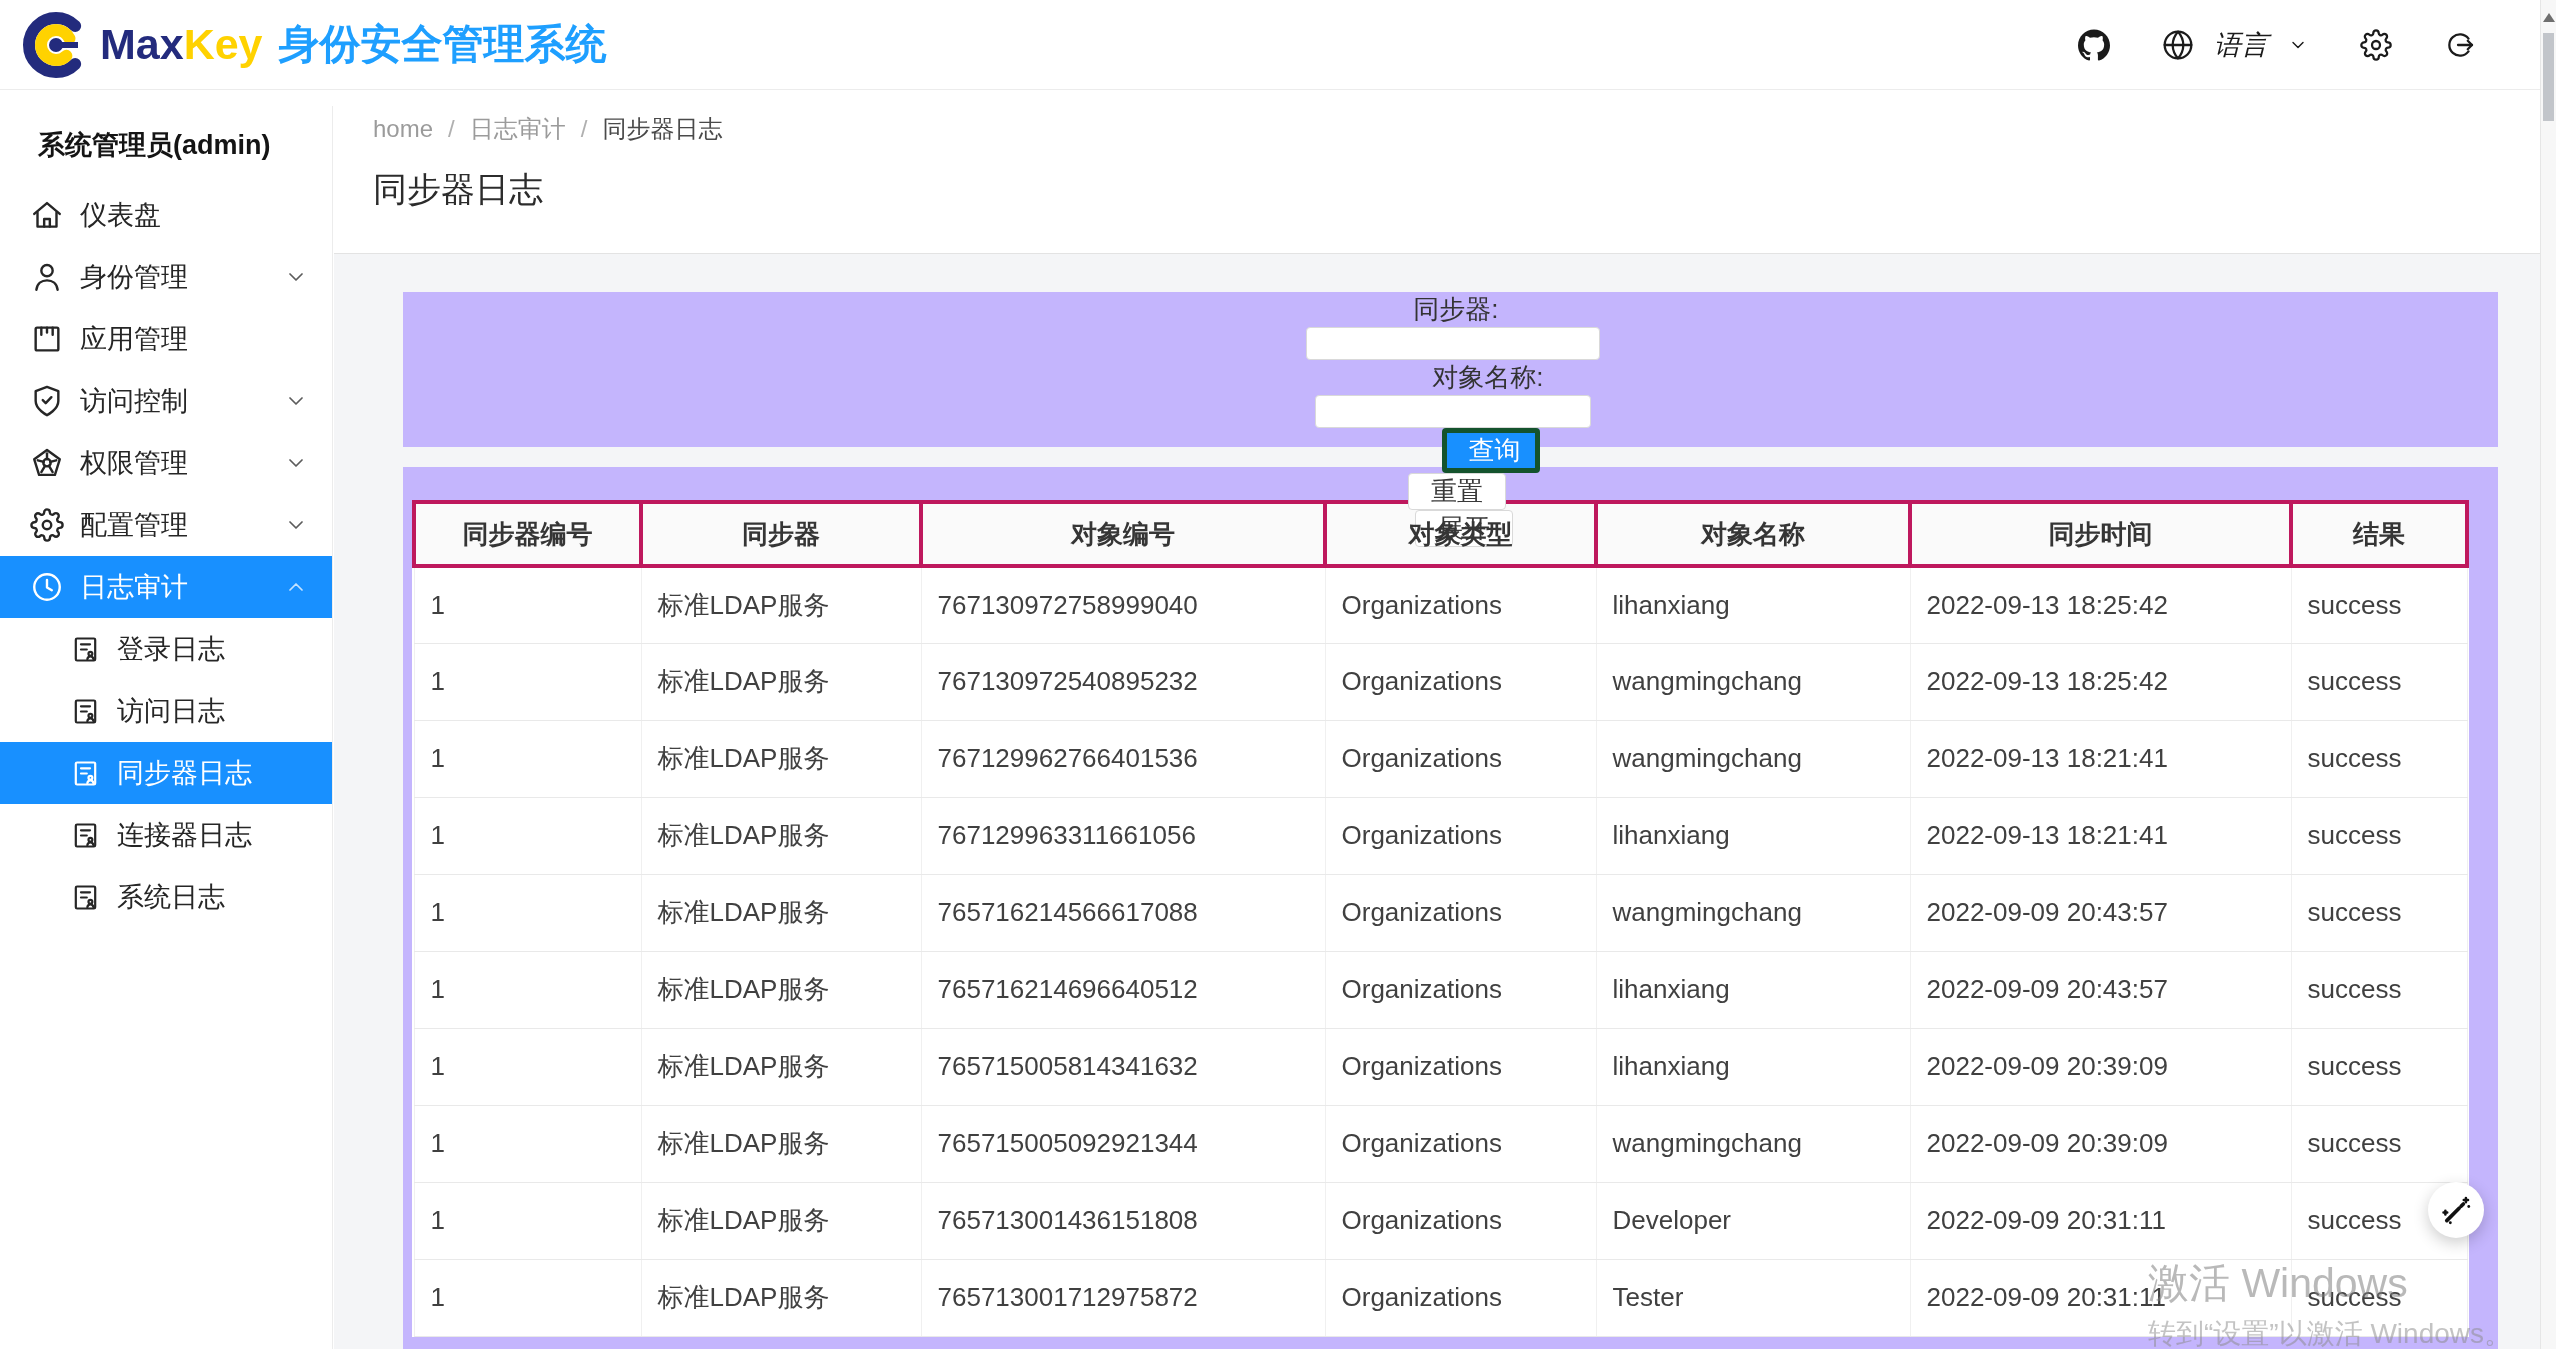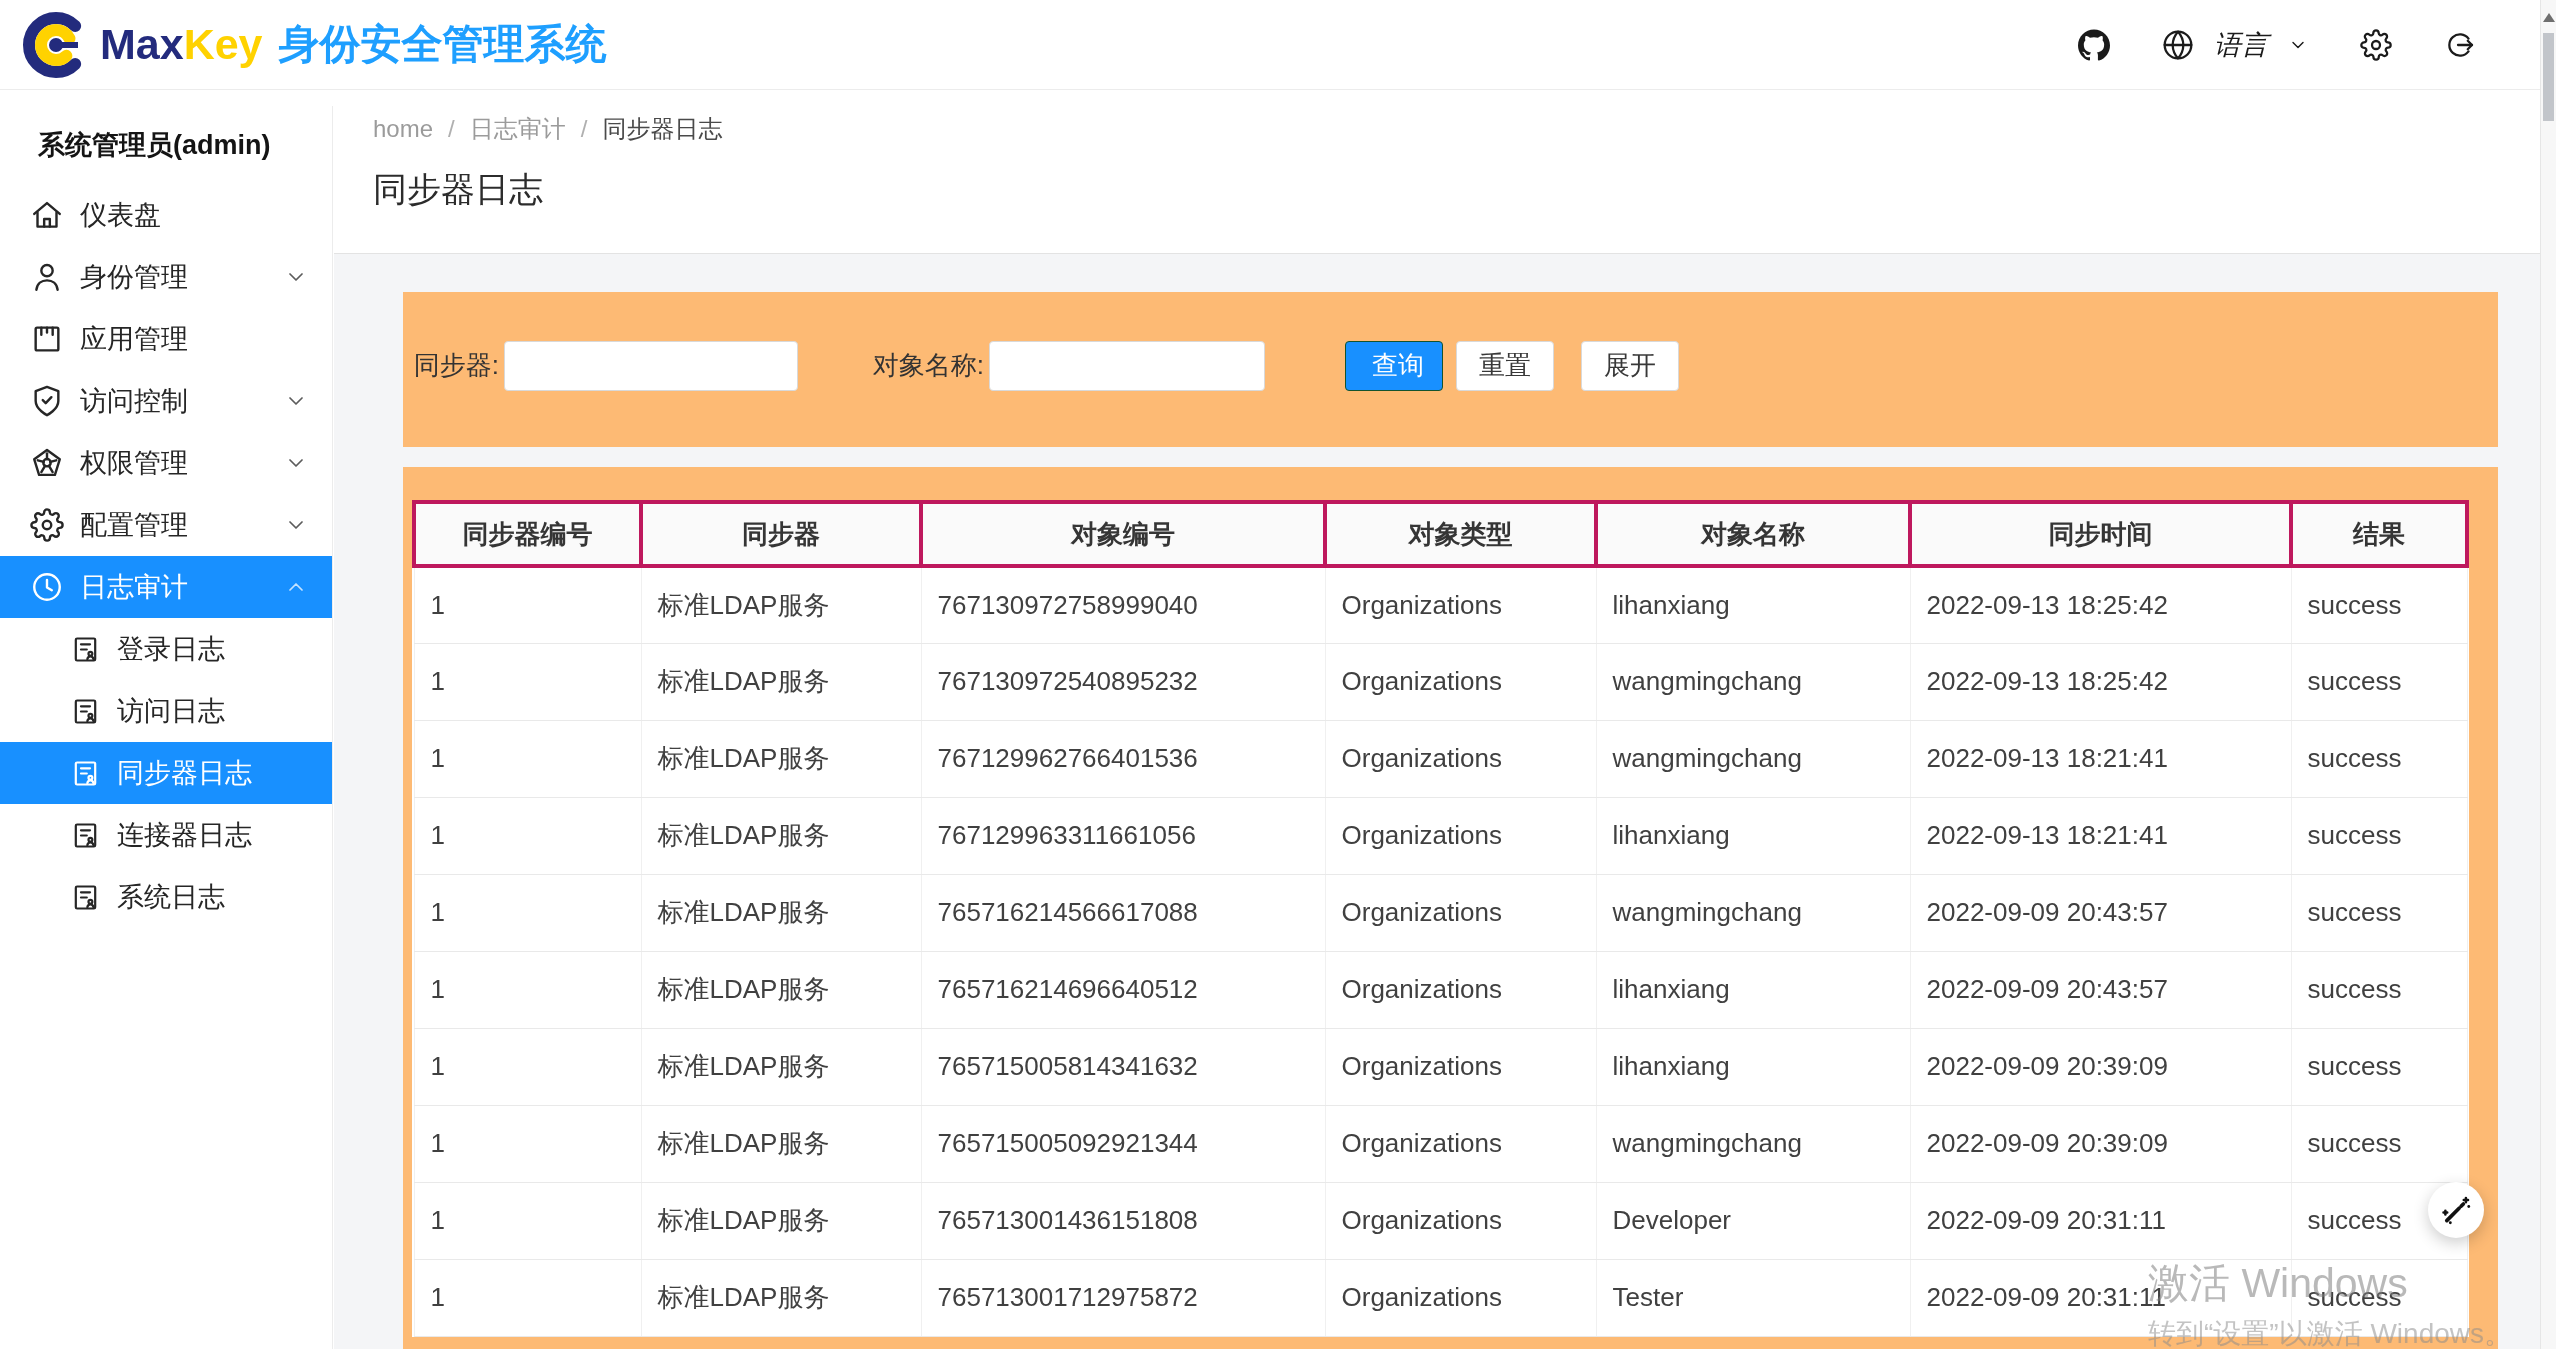--- a/index.html
+++ b/index.html
@@ -42,30 +42,30 @@
   .submenu-item .mi-icon { width:31px; height:31px; margin-right:16px; flex:0 0 auto; }
   .submenu-item.active { background:#1890ff; color:#fff; }
 
   
   .main { position:absolute; top:90px; left:334px; right:0; bottom:0; background:#f4f5f7; }
   .main-top { height:164px; background:#fff; border-bottom:1px solid #e3e3e3; padding-left:39px; }
   .breadcrumb { padding-top:23px; font-size:24px; display:flex; gap:15px; align-items:center; }
   .bc-muted { color:#9b9b9b; } .bc-sep { color:#b0b0b0; } .bc-current { color:#4a4a4a; }
   .page-title { margin-top:22px; font-size:34px; font-weight:500; color:#2c2c2c; }
 
-  .card { background:#fdba74; margin-left:69px; width:2095px; }
+  .card { background:#c4b5fd; margin-left:69px; width:2095px;flex-direction:column; }
   .search-card { margin-top:38px; height:155px; display:flex; align-items:center; padding-bottom:8px; }
   .f-label { font-size:26px; color:#333; text-align:right; }
   .f-label.l1 { width:96px; } .f-label.l2 { width:186px; }
   .f-input { height:50px; border:1px solid #d9d9d9; border-radius:4px; background:#fff;
     font-size:26px; color:#333; padding:0 12px; outline:none; }
   .f-input.i1 { width:294px; margin-left:5px; } .f-input.i2 { width:276px; margin-left:5px; }
   .btn { height:50px; width:98px; border-radius:4px; font-size:26px; cursor:pointer;
     display:inline-flex; align-items:center; justify-content:center; }
-  .btn-primary { background:#1890ff; border:1px solid #14532d; color:#fff; margin-left:80px;padding-left:8px; }
+  .btn-primary { background:#1890ff; border:5px solid #14532d; color:#fff; margin-left:80px;padding-left:8px; }
   .btn-plain { background:#fff; border:1px solid #d9d9d9; color:#383838; }
   .btn-reset { margin-left:13px; } .btn-expand { margin-left:27px; }
 
   .table-card { margin-top:20px; height:920px; padding:33px 9px 0 9px; }
   table.grid { border-collapse:collapse; table-layout:fixed; width:2053px; background:#fff; }
   .grid th { height:64px; background:#fafafa; border:4px solid #be185d;
     font-size:26px; font-weight:700; color:#353535; text-align:center; }
   .grid td { height:77px; border:1px solid #f0f0f0; border-bottom:1px solid #e9e9e9;
     font-size:26px; color:#404040; text-align:left; padding:0 16px; background:#fff;
     white-space:nowrap; overflow:hidden; }

